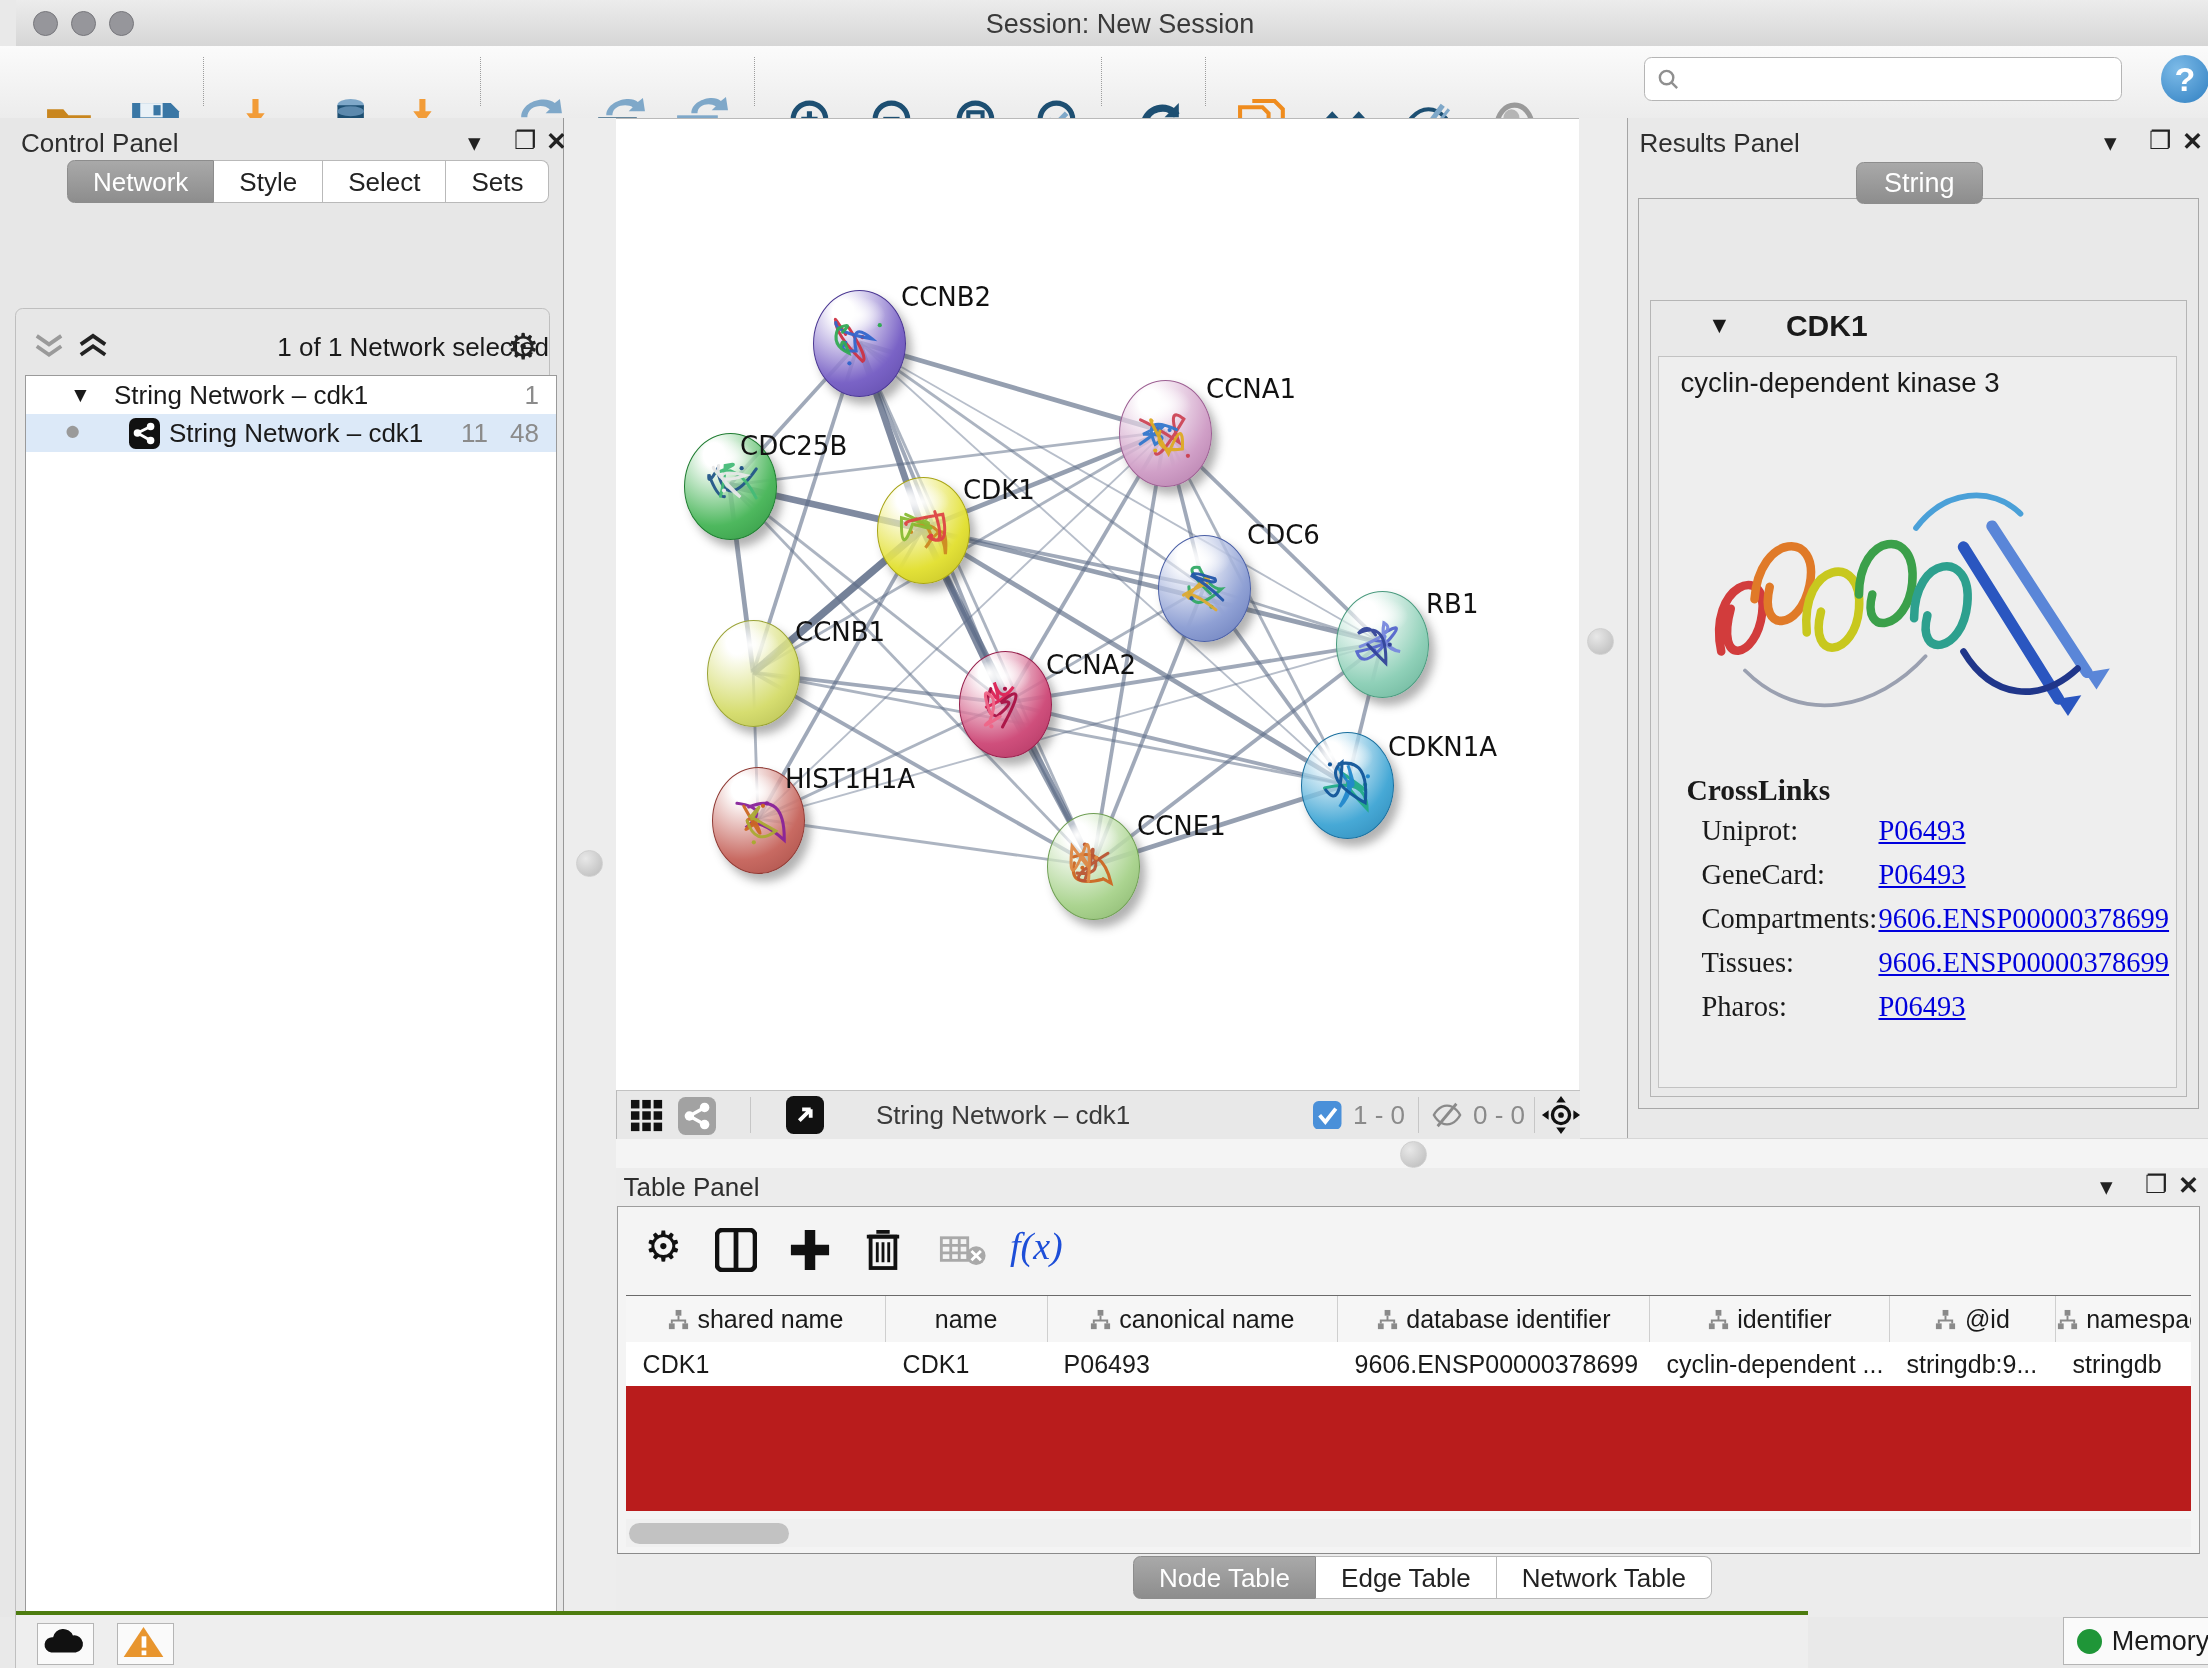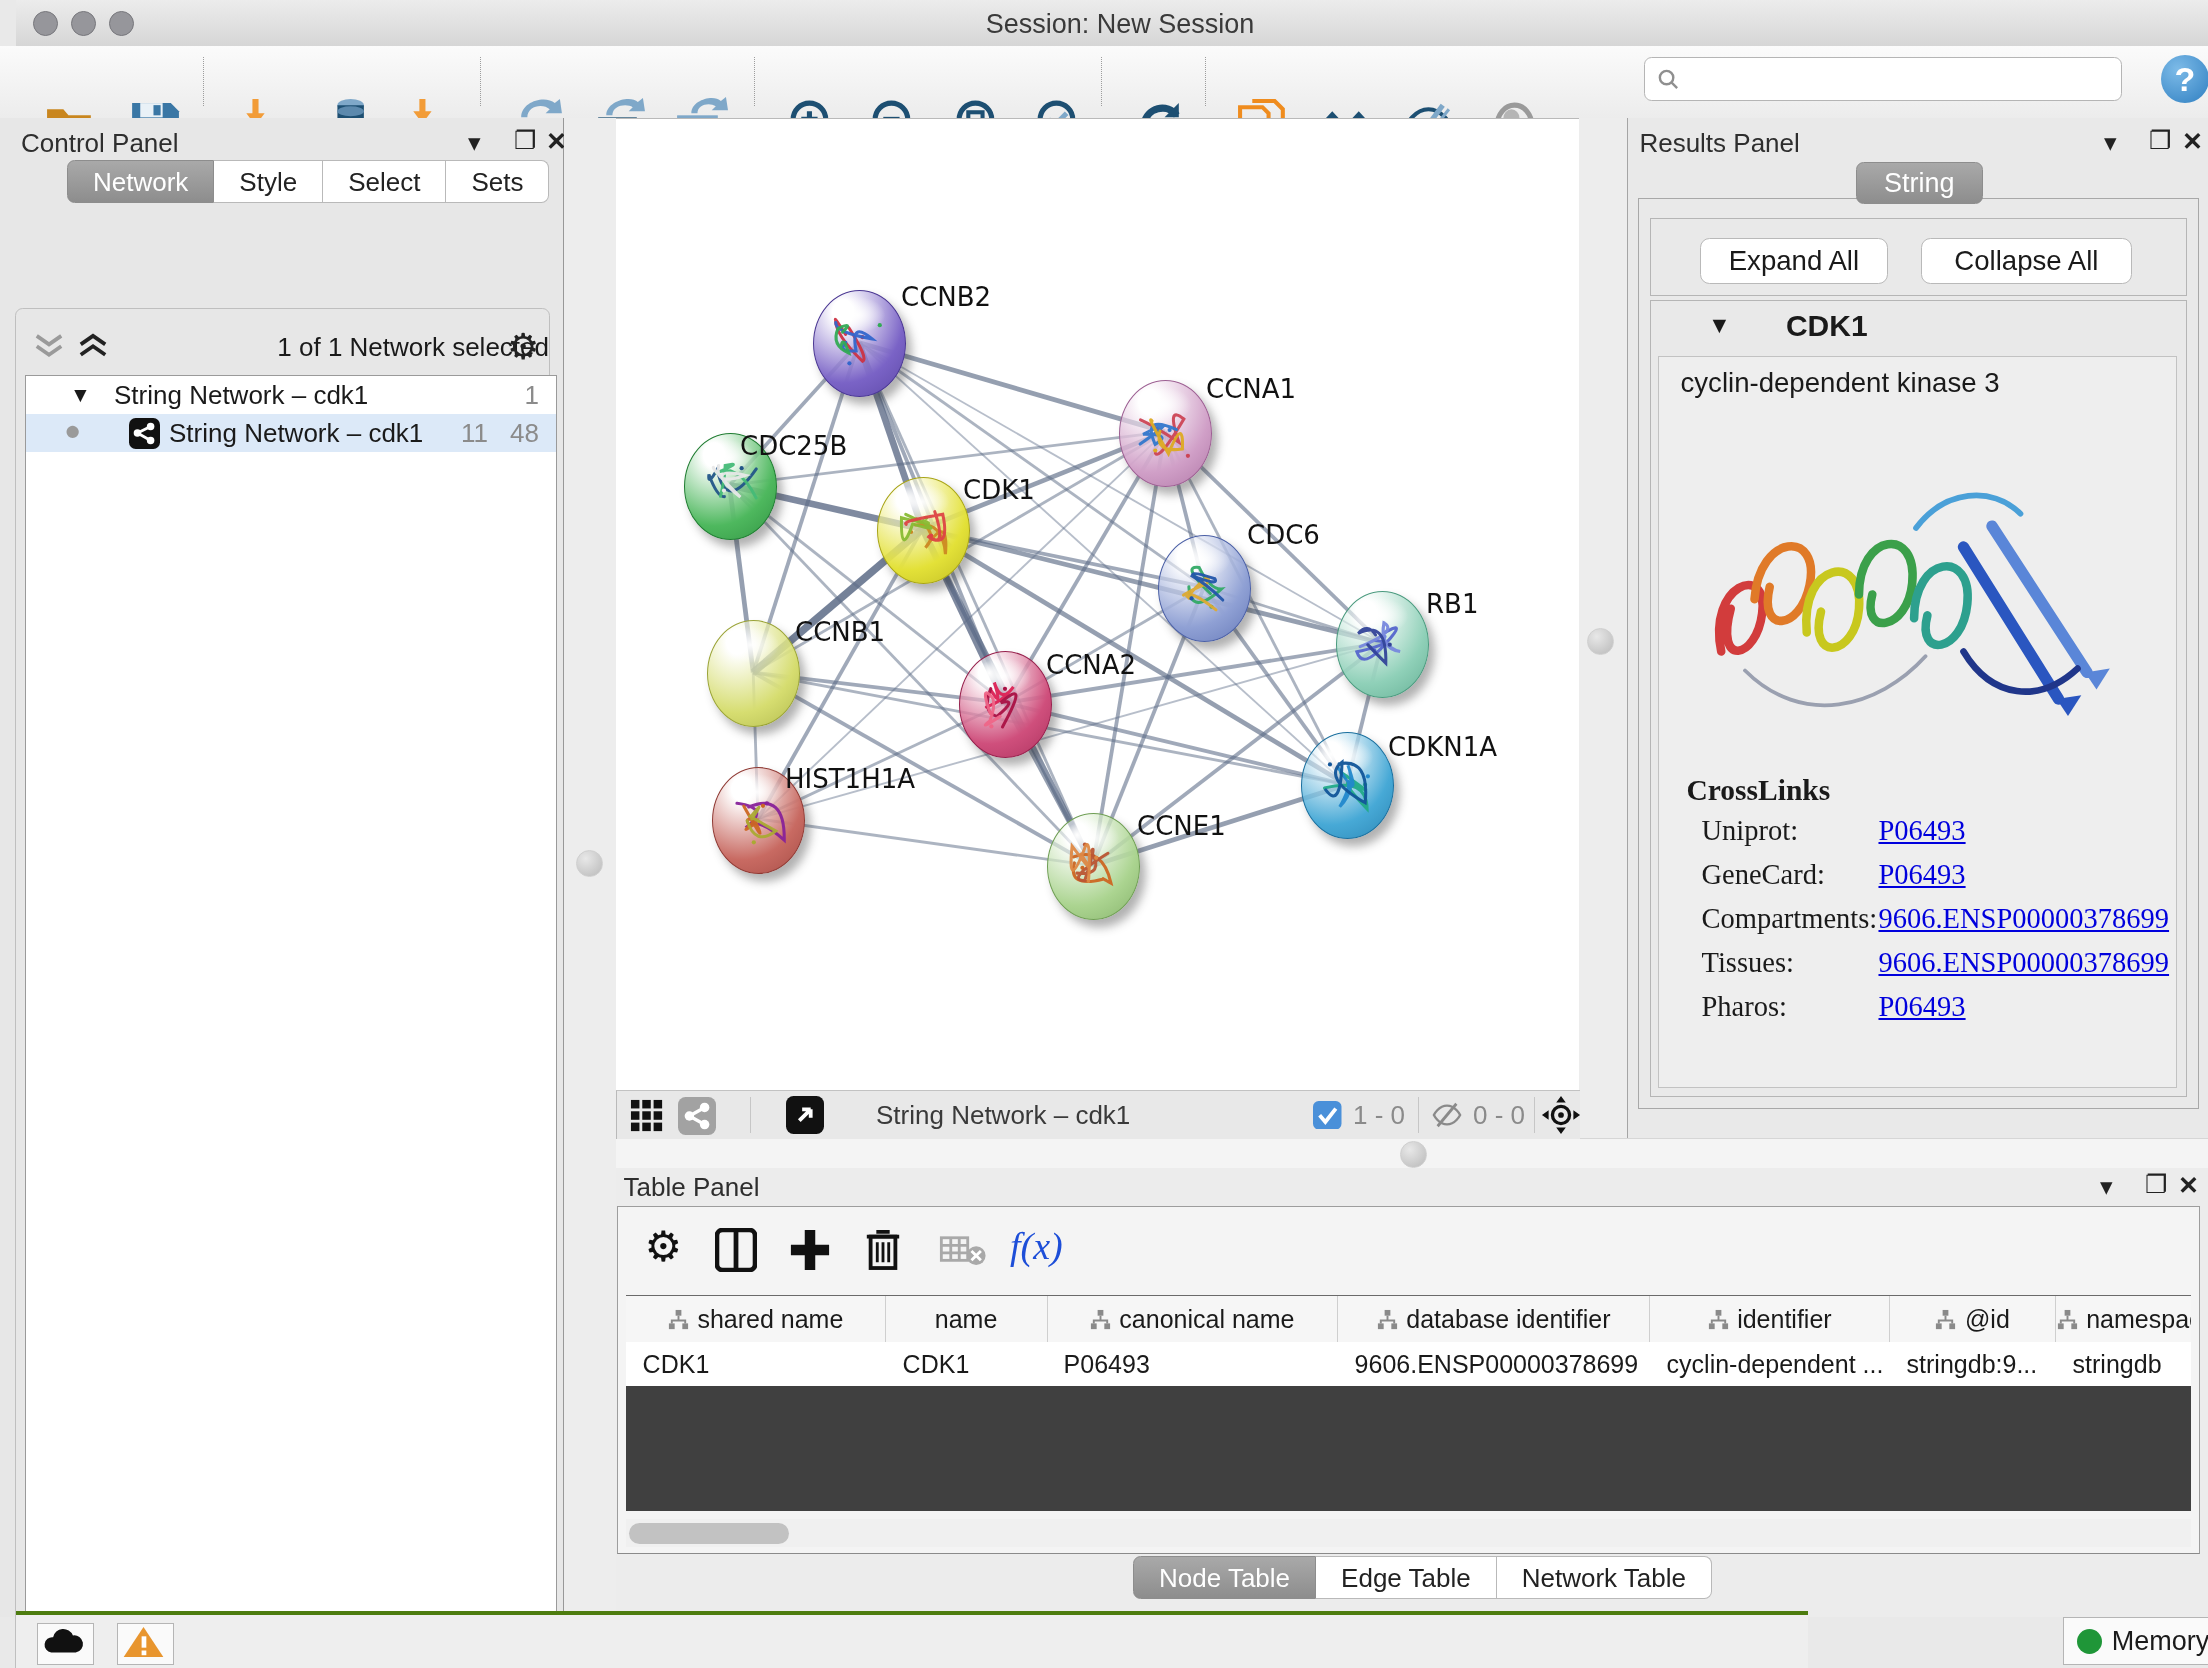--- a/index.html
+++ b/index.html
@@ -89,21 +89,21 @@
      background:#eeeeee;}
   .serif{font-family:"Liberation Serif",serif;}
   .xrow{position:relative;height:44px;font-size:28.5px;}
   .xrow a{color:#0000dd;}
 
   
   #table-panel{position:absolute;left:616px;top:1168px;width:1592px;height:449px;background:#ececec;}
   #tp-box{position:absolute;left:1px;top:38px;width:1581px;height:346px;border:1px solid #9d9d9d;
      border-bottom:1.9px solid #8a8a8a;background:#f4f4f4;}
   #tp-toolbar{position:absolute;left:19px;top:17px;height:53px;}
-  #tp-table{position:absolute;left:7.6px;top:88px;right:7.6px;bottom:42px;background:#404040;
+  #tp-table{position:absolute;left:7.6px;top:88px;right:7.6px;bottom:42px;background:#b91c1c;
      border-top:1.9px solid #6a6a6a;overflow:hidden;}
   .th,.td{position:absolute;top:0;height:44px;overflow:hidden;white-space:nowrap;}
   #tp-head{position:absolute;left:0;top:0;right:0;height:46px;background:#f6f6f6;border-bottom:1px solid #bdbdbd;}
   .th{border-right:1px solid #cfcfcf;font-size:25px;line-height:46px;text-align:center;height:46px;}
   #tp-row{position:absolute;left:0;top:46px;right:0;height:44px;background:#fff;}
   .td{font-size:25px;line-height:44px;padding-left:17px;}
   #tp-hscroll{position:absolute;left:7.6px;bottom:5.7px;right:7.6px;height:28.5px;background:#f0f0f0;}
   #tp-thumb{position:absolute;left:3.8px;top:3.8px;width:160px;height:21px;background:#c2c2c2;border-radius:10.5px;}
   #tp-tabs{position:absolute;left:517px;top:388px;}
 
@@ -559,24 +559,20 @@
       </svg>
   </div>
 
   <div id="results-panel">
     <div class="panel-title abs" style="left:11.4px;top:9.5px">Results Panel</div>
     <div class="win-ctl abs" style="left:476px;top:9.5px">▾</div>
     <div class="win-ctl abs" style="left:521px;top:7.6px">❐</div>
     <div class="win-ctl abs" style="left:554px;top:8.6px;font-weight:bold">✕</div>
     <div id="rp-tab">String</div>
     <div id="rp-box">
-      <div id="rp-btnbox">
-        <div class="rp-btn" style="left:49px;width:186px">Expand All</div>
-        <div class="rp-btn" style="left:270px;width:209px">Collapse All</div>
-      </div>
       <div id="rp-card">
         <div id="rp-card-header">
           <span class="abs" style="left:57px;top:11.4px;font-size:23px">▼</span>
           <span class="abs" style="left:135px;top:7.6px">CDK1</span>
         </div>
         <div id="rp-card-inner">
           <div class="abs" style="left:21px;top:9.5px;font-size:27.6px">cyclin-dependent kinase 3</div>
           <svg class="abs" style="left:19px;top:57px" width="476" height="361" viewBox="0 0 500 380">
             <g fill="none" stroke-linecap="round">
               <path d="M45 250 C30 180 95 155 88 210 C82 258 38 268 55 205" stroke="#d23c3c" stroke-width="9"></path>

